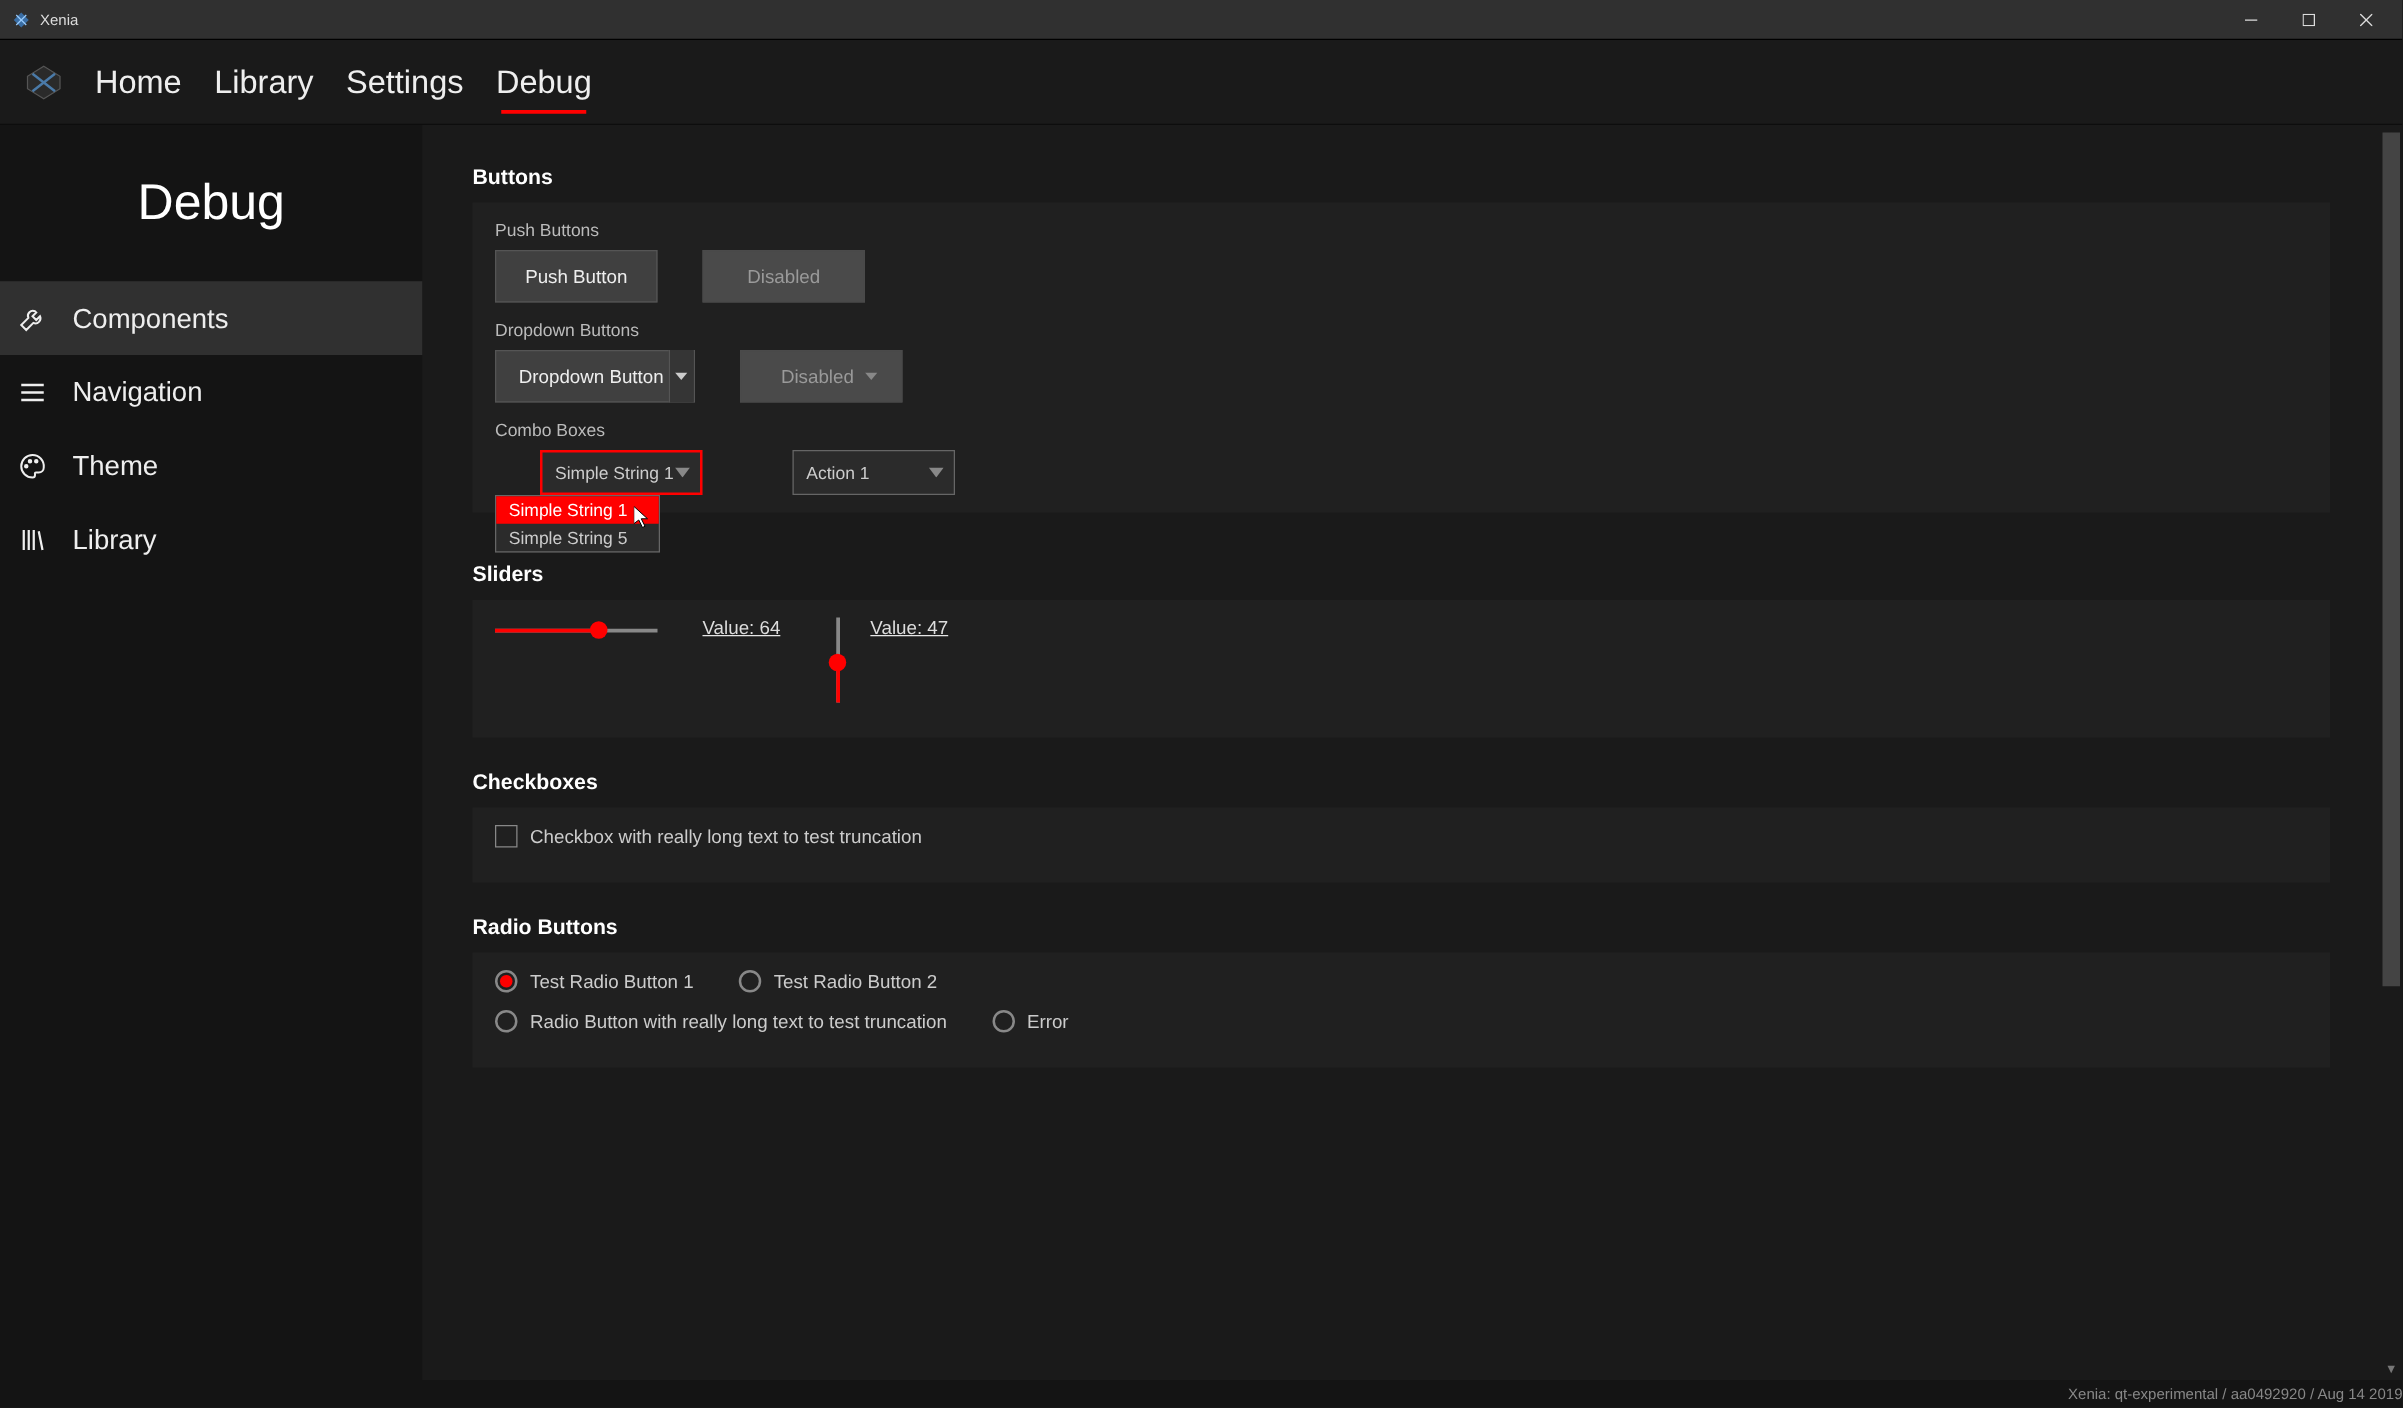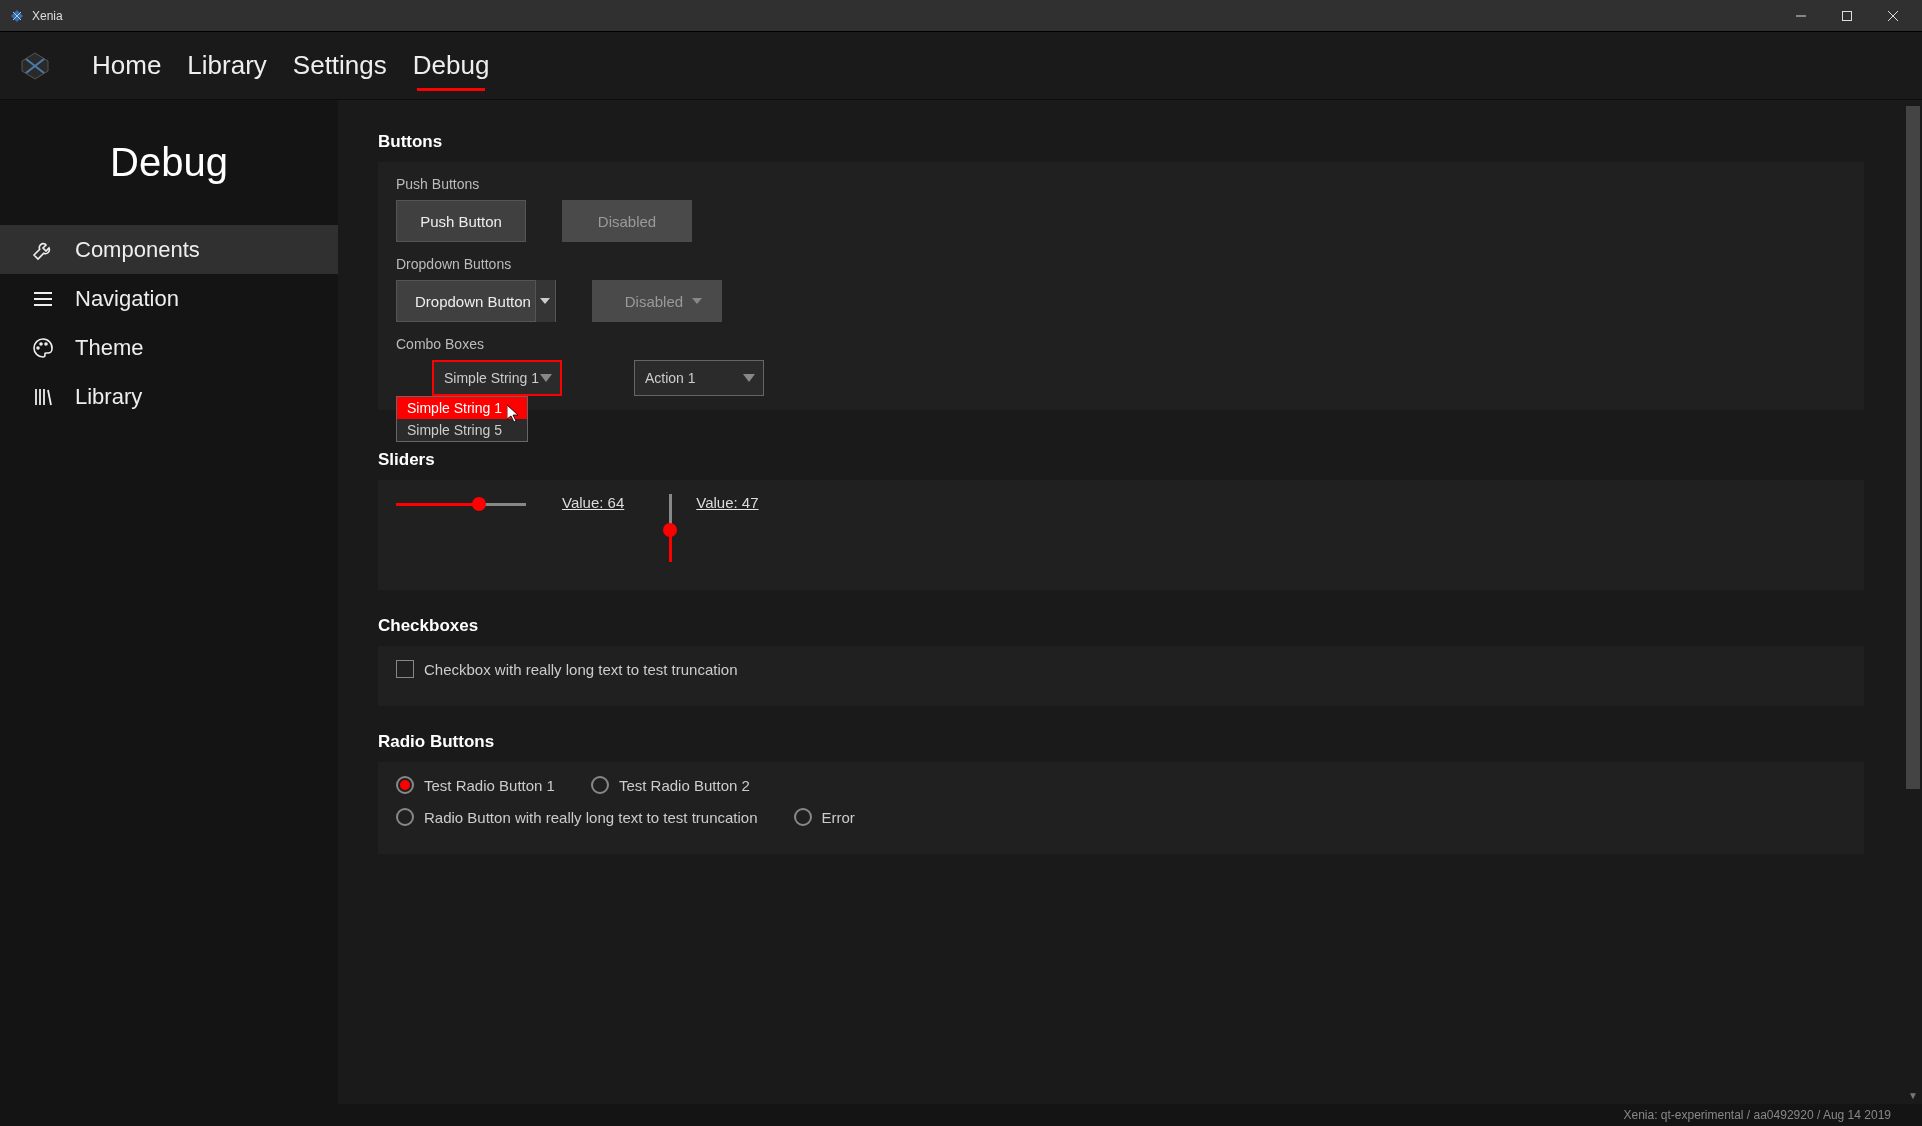--- a/index.html
+++ b/index.html
@@ -1,29 +1,29 @@
 <!DOCTYPE html>
 <html><head>
 <meta charset="utf-8">
 <style>
   * { box-sizing: border-box; margin: 0; padding: 0; font-family: "Segoe UI", sans-serif; }
   html, body { width: 100%; height: 100%; background:#1a1a1a; color:#e6e6e6; overflow:hidden; }
   .titlebar { height:32px; background:#303030; display:flex; align-items:center; justify-content:space-between; padding:0 6px 0 10px; border-bottom:1px solid #000; }
   .titlebar-left { display:flex; align-items:flex-start; gap:8px; font-size:12px; color:#ddd; }
   .titlebar-controls { display:flex; gap:0; }
   .titlebar-controls .ctl { width:46px; height:32px; display:flex; align-items:center; justify-content:center; color:#ddd; }
-  .navbar { height:68px; background:#1a1a1a; display:flex; align-items:center; padding-left:18px; gap:40px; border-bottom:1px solid #0d0d0d; }
+  .navbar { height:68px; background:#1a1a1a; display:flex; align-items:center; padding-left:18px; gap:24px; border-bottom:1px solid #0d0d0d; }
   .logo { width:34px; height:34px; display:flex; align-items:center; justify-content:center; }
   .tabs { display:flex; gap:26px; }
   .tab { font-size:26px; color:#eee; position:relative; padding:6px 0; cursor:pointer; }
   .tab.active::after { content:""; position:absolute; left:4px; right:4px; bottom:-4px; height:3px; background:#ff0000; }
   .body { display:flex; height:calc(100% - 100px - 22px); }
   .sidebar { width:338px; background:#141414; display:flex; flex-direction:column; padding-top:40px; }
   .sidebar-title { font-size:40px; color:#fff; text-align:center; margin-bottom:40px; font-weight:400; }
-  .side-item { display:flex; align-items:center; gap:18px; height:49px; padding-left:29px; font-size:22px; color:#eee; cursor:pointer; }
+  .side-item { display:flex; align-items:center; gap:18px; height:59px; padding-left:12px; font-size:22px; color:#eee; cursor:pointer; }
   .side-item.active { background:#303030; }
   .side-icon { width:28px; height:28px; display:flex; align-items:center; justify-content:center; }
   .content { flex:1; position:relative; background:#1a1a1a; overflow:hidden; }
   .scrollwrap { position:absolute; inset:0 18px 0 0; overflow-y:auto; padding:20px 40px 40px 40px; }
   .scrollbar { position:absolute; right:0; top:0; width:18px; height:100%; background:#1a1a1a; }
   .scroll-thumb { position:absolute; left:2px; width:14px; top:6px; height:68%; background:#444; }
   .scroll-arrow { position:absolute; left:0; width:18px; height:18px; display:flex; align-items:center; justify-content:center; color:#777; font-size:10px;}
   .scroll-arrow.up { top:0; }
   .scroll-arrow.down { bottom:0; }
   .section-title { font-size:17px; font-weight:700; color:#fff; margin:12px 0 10px 0; }
@@ -49,21 +49,21 @@
   .slider-v .track { position:absolute; top:0; bottom:0; left:9px; width:3px; background:#888; }
   .slider-v .fill { position:absolute; bottom:0; left:9px; width:3px; background:#ff0000; }
   .slider-v .thumb { position:absolute; left:3px; width:14px; height:14px; border-radius:50%; background:#ff0000; margin-top:-7px; }
   .slider-label { font-size:15px; color:#ddd; }
   .checkbox { display:flex; align-items:center; gap:10px; font-size:15px; color:#ccc; cursor:pointer; }
   .chk-box { width:18px; height:18px; border:1px solid #888; display:flex; align-items:center; justify-content:center; }
   .chk-box.checked { background:#ff0000; border-color:#ff0000; }
   .radio { display:flex; align-items:center; gap:10px; font-size:15px; color:#ccc; cursor:pointer; }
   .rad-box { width:18px; height:18px; border:2px solid #888; border-radius:50%; display:flex; align-items:center; justify-content:center; }
   .rad-box.checked::after { content:""; width:10px; height:10px; background:#ff0000; border-radius:50%; }
-  .statusbar { position:absolute; bottom:0; left:0; right:0; height:22px; background:#141414; color:#888; font-size:12px; display:flex; align-items:center; justify-content:flex-end; padding-right:31px; }
+  .statusbar { position:absolute; bottom:0; left:0; right:0; height:22px; background:#141414; color:#888; font-size:12px; display:flex; align-items:center; justify-content:flex-end; padding-right:0; }
   svg { display:block; }
 </style>
 </head>
 <body>
 
 <div class="titlebar">
   <div class="titlebar-left">
     <span>
       <svg width="14" height="14" viewBox="0 0 14 14">
           <polygon points="7,1 13,7 7,13 1,7" fill="#3a6ea5"></polygon>

